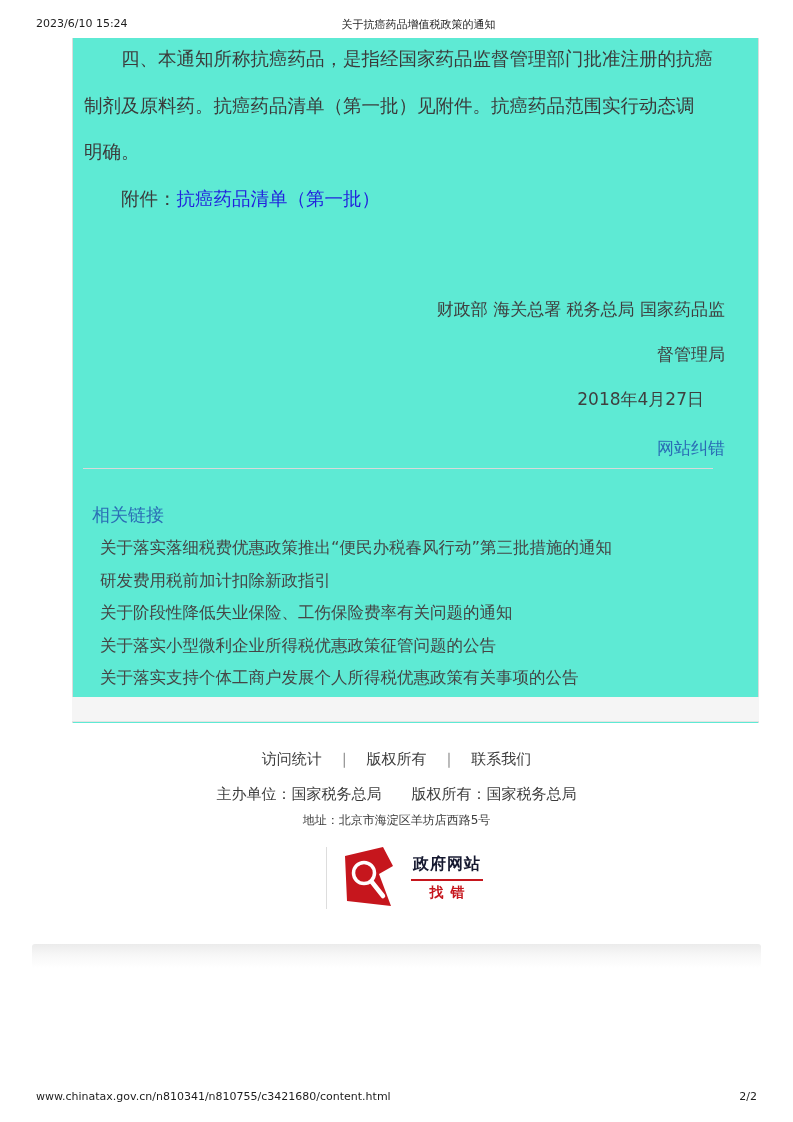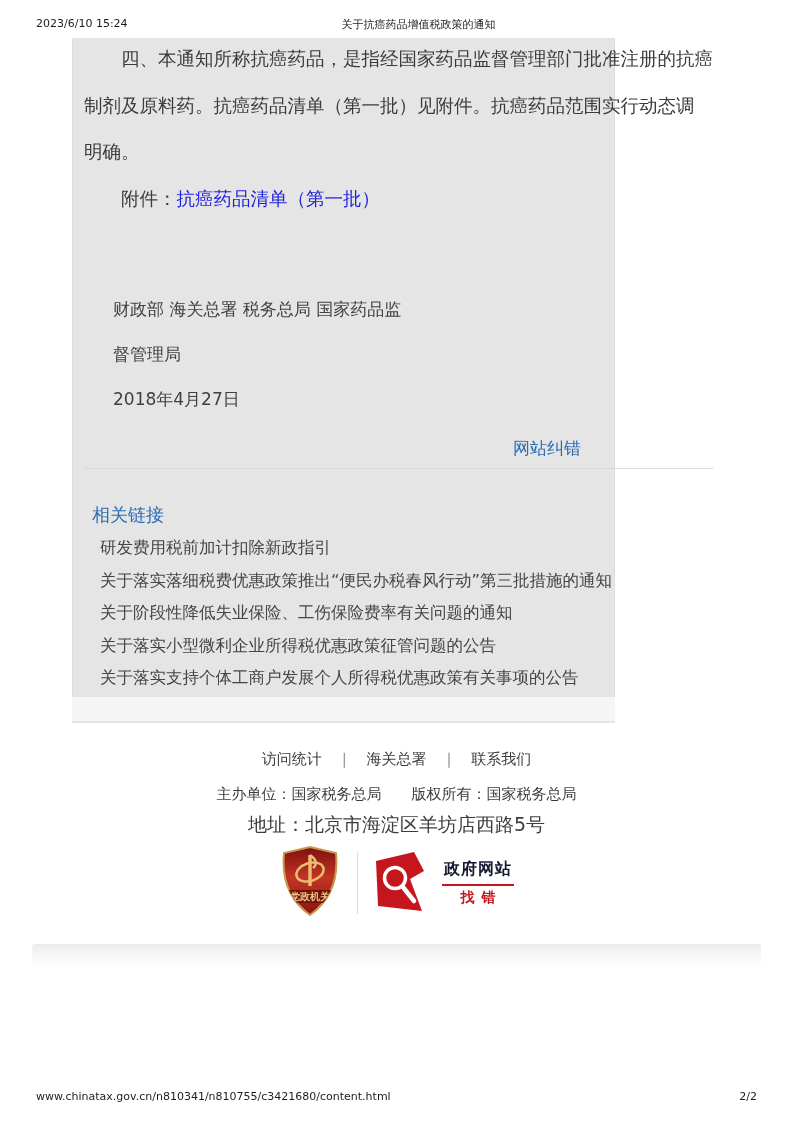--- a/index.html
+++ b/index.html
@@ -10,50 +10,50 @@
     background:#ffffff; overflow:hidden; color:#3b3b3b;
   }
 
   
   .print-header { position:absolute; top:16px; left:0; width:100%; height:16px; font-size:11px; color:#1c1c1c; }
   .print-date { position:absolute; left:36px; top:1px; }
   .print-title { position:absolute; left:0; width:100%; text-align:center; top:1px;padding-left:44px; }
 
   
   .content-box {
-    position:absolute; left:72px; top:38px; width:543px; height:685px;
+    position:absolute; left:72px; top:38px; width:687px; height:685px;
     border-left:1px solid #dcdcdc; border-right:1px solid #dcdcdc;
-    background:#e5e5e5;
+    background:#5eead4;
   }
   .article { position:absolute; top:-2px; left:11px; right:29px; font-size:18.5px; line-height:46.7px; color:#3b3b3b; }
   .article .line { white-space:nowrap; }
   .article .indent { text-indent:37px; }
   .attachment-link { color:#2222dd; text-decoration:none; cursor:pointer; }
 
-  .signature { position:absolute; top:249px; right:33px; left:40px; text-align:left; font-size:17px; line-height:45px; color:#3f3f3f; }
+  .signature { position:absolute; top:249px; right:33px; left:40px; text-align:right; font-size:17px; line-height:45px; color:#3f3f3f; }
   .signature .date-line { padding-right:21px; }
 
   .correction { position:absolute; top:400px; right:33px; font-size:17px; line-height:20px; }
   .correction a { color:#2a6db5; text-decoration:none; cursor:pointer; }
 
   .divider { position:absolute; top:430px; left:10px; width:630px; height:1px; background:#d9d9d9; }
 
   .related-heading { position:absolute; top:465px; left:19px; font-size:18px; line-height:24px; color:#2a6db5; font-weight:normal; }
   .related-list { position:absolute; top:494px; left:27px; right:20px; font-size:16.5px; line-height:32.5px; color:#454545; }
   .related-list .rel-item { white-space:nowrap; cursor:pointer; }
 
   .box-strip { position:absolute; left:-1px; right:-1px; top:659px; height:25px; background:#f5f5f5; border-bottom:1px solid #e3e3e3; }
 
   
   .footer-nav { position:absolute; top:750px; left:0; width:100%; text-align:center; font-size:15px; color:#3c3c3c; }
   .footer-nav .nav-item { cursor:pointer; }
   .footer-nav .sep { color:#707070; margin:0 15px; }
   .footer-org { position:absolute; top:785px; left:0; width:100%; text-align:center; font-size:15px; color:#3c3c3c; }
   .footer-org .gap { display:inline-block; width:30px; }
-  .footer-addr { position:absolute; top:812px; left:0; width:100%; text-align:center; font-size:19px; color:#3c3c3c; }
+  .footer-addr { position:absolute; top:812px; left:0; width:100%; text-align:center; font-size:12px; color:#3c3c3c; }
 
   .logos { position:absolute; top:846px; left:0; width:100%; display:flex; justify-content:center; align-items:center; }
   .logo-sep { width:1px; height:62px; background:#dddddd; margin:0 16px; }
   .find-error { display:flex; align-items:center; cursor:pointer; }
   .find-error-text { margin-left:10px; width:72px; text-align:center; }
   .fe-top { font-size:16px; font-weight:bold; color:#15182f; letter-spacing:1px; white-space:nowrap; }
   .fe-line { height:2px; background:#c6161d; margin:4px 0 3px 0; }
   .fe-bottom { font-size:14px; font-weight:bold; color:#c6161d; letter-spacing:7px; text-indent:7px; white-space:nowrap; }
   .shield-badge { cursor:pointer; }
 
@@ -94,64 +94,42 @@
 
     <div class="correction">
       <a>网站纠错</a>
     </div>
 
     <div class="divider"></div>
 
     <h3 class="related-heading">相关链接</h3>
 
     <div class="related-list">
+      <div class="rel-item">关于落实落细税费优惠政策推出“便民办税春风行动”第三批措施的通知</div>
       <div class="rel-item">研发费用税前加计扣除新政指引</div>
-      <div class="rel-item">关于落实落细税费优惠政策推出“便民办税春风行动”第三批措施的通知</div>
       <div class="rel-item">关于阶段性降低失业保险、工伤保险费率有关问题的通知</div>
       <div class="rel-item">关于落实小型微利企业所得税优惠政策征管问题的公告</div>
       <div class="rel-item">关于落实支持个体工商户发展个人所得税优惠政策有关事项的公告</div>
     </div>
 
     <div class="box-strip"></div>
   </div>
 
   <div class="footer-nav">
-    <span class="nav-item">访问统计</span><span class="sep">｜</span><span class="nav-item">海关总署</span><span class="sep">｜</span><span class="nav-item">联系我们</span>
+    <span class="nav-item">访问统计</span><span class="sep">｜</span><span class="nav-item">版权所有</span><span class="sep">｜</span><span class="nav-item">联系我们</span>
   </div>
 
   <div class="footer-org">
     <span>主办单位：国家税务总局</span><span class="gap"></span><span>版权所有：国家税务总局</span>
   </div>
 
   <div class="footer-addr">地址：北京市海淀区羊坊店西路5号</div>
 
   <div class="logos">
 
-    <div class="shield-badge">
-      <svg width="62" height="70" viewBox="0 0 62 70">
-        <defs>
-          <linearGradient id="sg" x1="0" y1="0" x2="0" y2="1">
-            <stop offset="0" stop-color="#7e100d"></stop>
-            <stop offset="0.45" stop-color="#c23524"></stop>
-            <stop offset="1" stop-color="#8c1410"></stop>
-          </linearGradient>
-          <clipPath id="sc">
-              <path d="M31 1 L57 7 C59 28 55 52 31 69 C7 52 3 28 5 7 Z"></path>
-            </clipPath>
-        </defs>
-        <path d="M31 1 L57 7 C59 28 55 52 31 69 C7 52 3 28 5 7 Z" fill="url(#sg)" stroke="#c79a52" stroke-width="2"></path>
-        <g clip-path="url(#sc)">
-          <ellipse cx="31" cy="26" rx="14" ry="9" fill="none" stroke="#e9bd72" stroke-width="2.5" transform="rotate(-18 31 26)"></ellipse>
-          <path d="M31 9 L31 40" stroke="#e9bd72" stroke-width="3.5"></path>
-          <path d="M31 9 C37 13 39 18 34 22" fill="none" stroke="#e9bd72" stroke-width="2.5"></path>
-          <rect x="5" y="44" width="52" height="13" fill="#6e0f08" opacity="0.92"></rect>
-          <text x="31" y="54" fill="#eec887" font-size="10" font-weight="bold" text-anchor="middle">党政机关</text>
-        </g>
-      </svg>
-    </div>
 
     <div class="logo-sep"></div>
 
     <div class="find-error">
       <svg width="58" height="64" viewBox="0 0 58 64">
         <path d="M2 10 L40 1 L50 20 L36 28 L48 60 L4 55 Z" fill="#c6161d"></path>
         <circle cx="21" cy="27" r="10.5" fill="none" stroke="#ffffff" stroke-width="3.5"></circle>
         <line x1="28.5" y1="35.5" x2="40" y2="50" stroke="#ffffff" stroke-width="4.5" stroke-linecap="round"></line>
       </svg>
       <div class="find-error-text">

